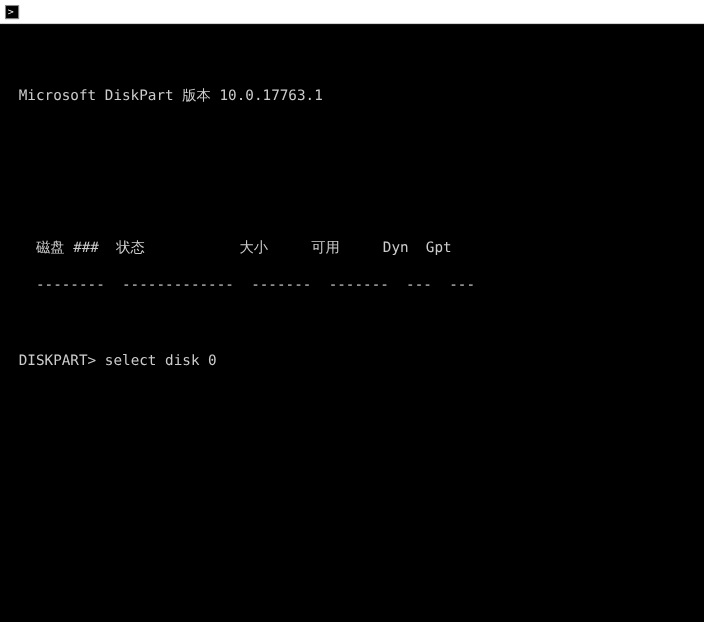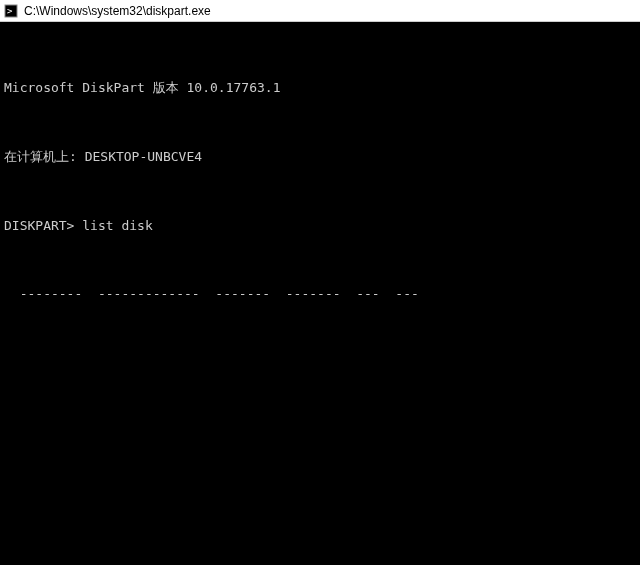--- a/index.html
+++ b/index.html
@@ -32,46 +32,45 @@
   }
   .terminal {
     background: #000;
     color: #ccc;
     padding: 6px 4px 4px 4px;
     line-height: 1.32;
     white-space: pre;
     font-size: 13px;
     letter-spacing: 0;
   }
-  .terminal .line { min-height: 1em; }
+  .terminal .line { min-height: 1em; margin-left: 13px; }
   .dash-row { letter-spacing: 0; }
 </style>
 </head>
 <body>
 
 <div class="titlebar">
   <span class="icon">
     <svg width="14" height="14" viewBox="0 0 14 14">
       <rect x="1" y="1" width="12" height="12" fill="#000" stroke="#888" stroke-width="1"></rect>
       <text x="3" y="10" font-size="9" fill="#fff" font-family="monospace">&gt;</text>
     </svg>
   </span>
-  <span>C:\Windows\system32\diskpart.exe</span>
 </div>
 
 <div class="terminal">
 <div class="line"> </div>
 <div class="line">Microsoft DiskPart 版本 10.0.17763.1</div>
 <div class="line"> </div>
-<div class="line">在计算机上: DESKTOP-UNBCVE4</div>
 <div class="line"> </div>
-<div class="line"><span>DISKPART&gt;</span> <span>list disk</span></div>
 <div class="line"> </div>
+<div class="line">  <span>磁盘 ###</span>  <span>状态</span>           <span>大小</span>     <span>可用</span>     <span>Dyn</span>  <span>Gpt</span></div>
 <div class="line dash-row">  --------  -------------  -------  -------  ---  ---</div>
 <div class="line"> </div>
+<div class="line"><span>DISKPART&gt;</span> <span>select disk 0</span></div>
 <div class="line"> </div>
 <div class="line"> </div>
 
 
 
 
 
 
 
 

